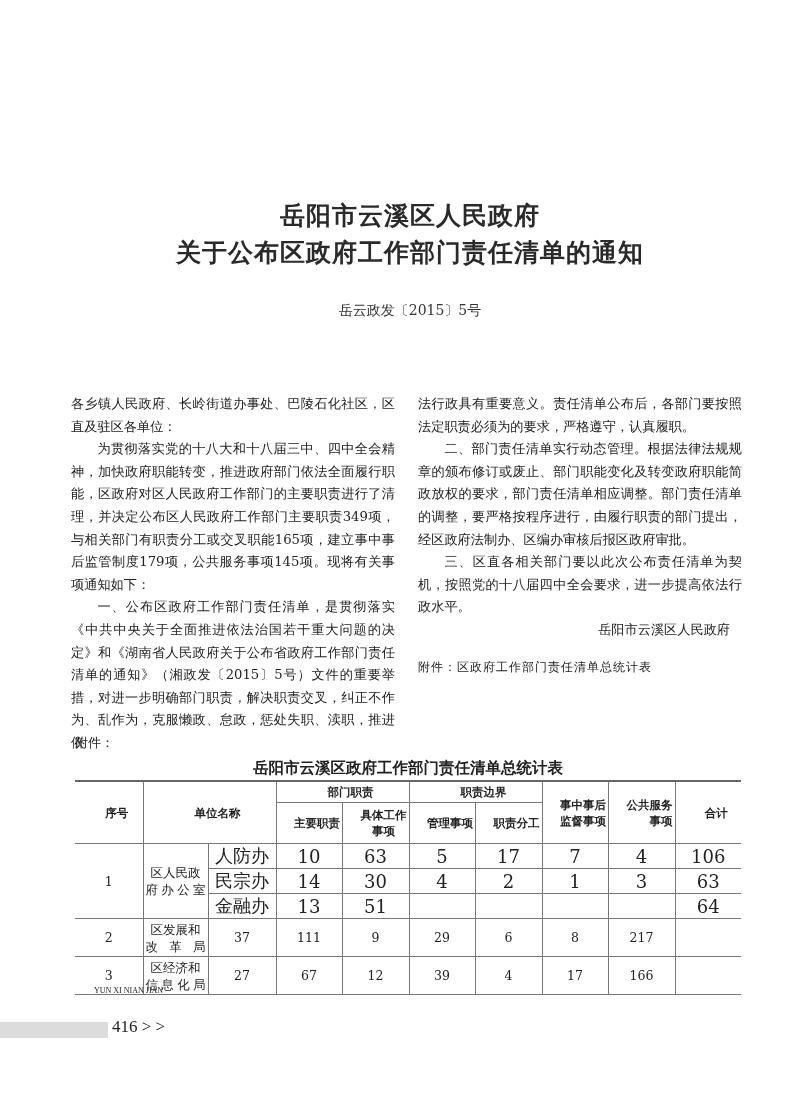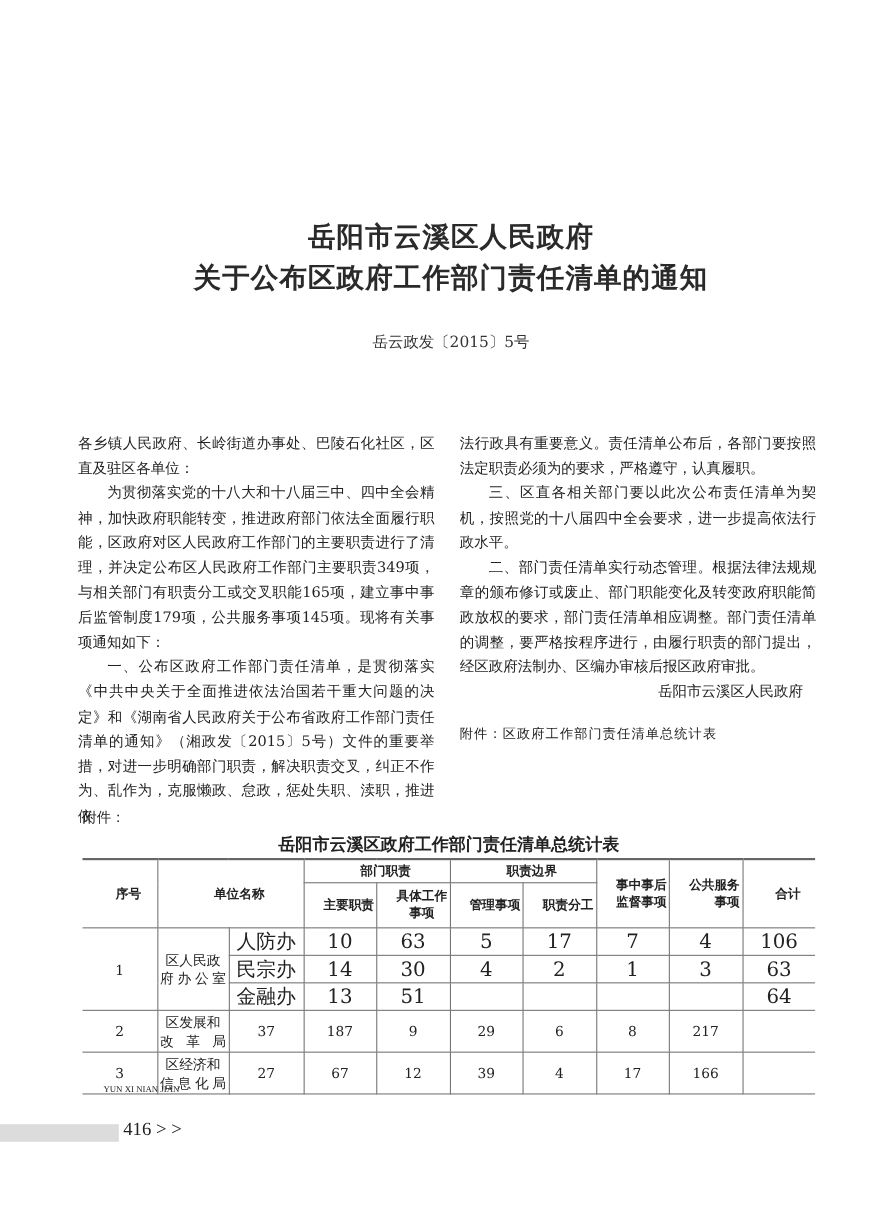--- a/index.html
+++ b/index.html
@@ -77,22 +77,22 @@
 <div class="abs" id="docno">岳云政发〔2015〕5号</div>
 
 <div class="abs col" id="leftcol">
   <p>各乡镇人民政府、长岭街道办事处、巴陵石化社区，区直及驻区各单位：</p>
   <p class="indent">为贯彻落实党的十八大和十八届三中、四中全会精神，加快政府职能转变，推进政府部门依法全面履行职能，区政府对区人民政府工作部门的主要职责进行了清理，并决定公布区人民政府工作部门主要职责349项，与相关部门有职责分工或交叉职能165项，建立事中事后监管制度179项，公共服务事项145项。现将有关事项通知如下：</p>
   <p class="indent">一、公布区政府工作部门责任清单，是贯彻落实《中共中央关于全面推进依法治国若干重大问题的决定》和《湖南省人民政府关于公布省政府工作部门责任清单的通知》（湘政发〔2015〕5号）文件的重要举措，对进一步明确部门职责，解决职责交叉，纠正不作为、乱作为，克服懒政、怠政，惩处失职、渎职，推进依</p>
 </div>
 
 <div class="abs col" id="rightcol">
   <p>法行政具有重要意义。责任清单公布后，各部门要按照法定职责必须为的要求，严格遵守，认真履职。</p>
+  <p class="indent">二、部门责任清单实行动态管理。根据法律法规规章的颁布修订或废止、部门职能变化及转变政府职能简政放权的要求，部门责任清单相应调整。部门责任清单的调整，要严格按程序进行，由履行职责的部门提出，经区政府法制办、区编办审核后报区政府审批。</p>
   <p class="indent">三、区直各相关部门要以此次公布责任清单为契机，按照党的十八届四中全会要求，进一步提高依法行政水平。</p>
-  <p class="indent">二、部门责任清单实行动态管理。根据法律法规规章的颁布修订或废止、部门职能变化及转变政府职能简政放权的要求，部门责任清单相应调整。部门责任清单的调整，要严格按程序进行，由履行职责的部门提出，经区政府法制办、区编办审核后报区政府审批。</p>
   <p class="sig" style="padding-right:12px;">岳阳市云溪区人民政府</p>
   <p id="attach-note">附件：区政府工作部门责任清单总统计表</p>
 </div>
 
 <div class="abs" id="attach-label">附件：</div>
 <div class="abs" id="table-title">岳阳市云溪区政府工作部门责任清单总统计表</div>
 
 <table id="stats">
   <colgroup>
     <col style="width:68px">
@@ -153,21 +153,21 @@
     <td class="num"></td>
     <td class="num"></td>
     <td class="num"></td>
     <td class="num last">64</td>
   </tr>
 
   <tr class="big">
     <td>2</td>
     <td class="unit">区发展和改革局</td>
     <td>37</td>
-    <td>187</td>
+    <td>111</td>
     <td>9</td>
     <td>29</td>
     <td>6</td>
     <td>8</td>
     <td>217</td>
     <td class="last"></td>
   </tr>
   <tr class="big">
     <td>3</td>
     <td class="unit">区经济和信息化局</td>

